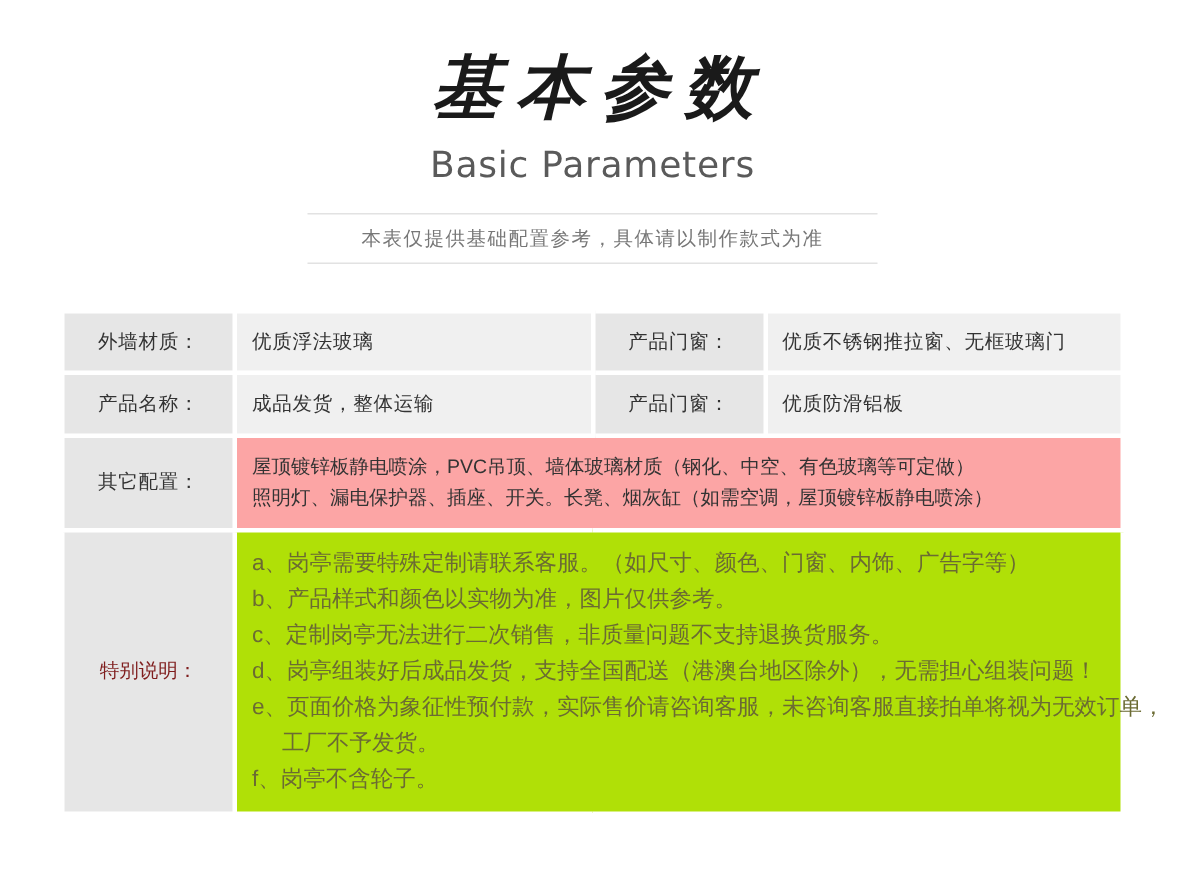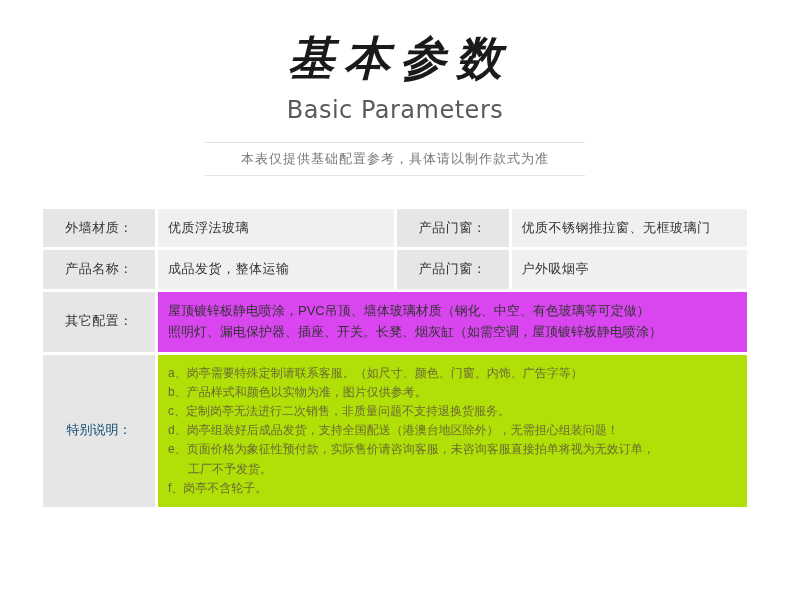--- a/index.html
+++ b/index.html
@@ -92,40 +92,40 @@
     color: #333;
     text-align: center;
     width: 92px;
     white-space: nowrap;
     letter-spacing: 0.5px;
   }
 
   
   td.notes-label {
     background: #e6e6e6;
-    color: #0c4a6e;
+    color: #7f1d1d;
     text-align: center;
     vertical-align: middle;
   }
   td.notes-value {
     background: #b0e007;
     color: #5a5a2a;
     padding: 10px 12px;
-    font-size: 12px;
+    font-size: 15px;
     line-height: 1.85;
   }
   .note-line {
     white-space: nowrap;
     color: #6b6b33;
   }
   .note-indent {
     padding-left: 20px;
   }
   td.multi-value {
-    background: #d946ef;
+    background: #fca5a5;
     padding-left: 14px;
     line-height: 1.9;
   }
   .multi-line { white-space: nowrap; }
 </style>
 </head>
 <body>
 
 <div class="page">
 
@@ -143,21 +143,21 @@
         <tr>
           <td class="label">外墙材质：</td>
           <td class="value">优质浮法玻璃</td>
           <td class="label2">产品门窗：</td>
           <td class="value">优质不锈钢推拉窗、无框玻璃门</td>
         </tr>
         <tr>
           <td class="label">产品名称：</td>
           <td class="value">成品发货，整体运输</td>
           <td class="label2">产品门窗：</td>
-          <td class="value">户外吸烟亭</td>
+          <td class="value">优质防滑铝板</td>
         </tr>
         <tr>
           <td class="label">其它配置：</td>
           <td class="multi-value" colspan="3">
             <div class="multi-line">屋顶镀锌板静电喷涂，PVC吊顶、墙体玻璃材质（钢化、中空、有色玻璃等可定做）</div>
             <div class="multi-line">照明灯、漏电保护器、插座、开关。长凳、烟灰缸（如需空调，屋顶镀锌板静电喷涂）</div>
           </td>
         </tr>
         <tr>
           <td class="notes-label">特别说明：</td>

